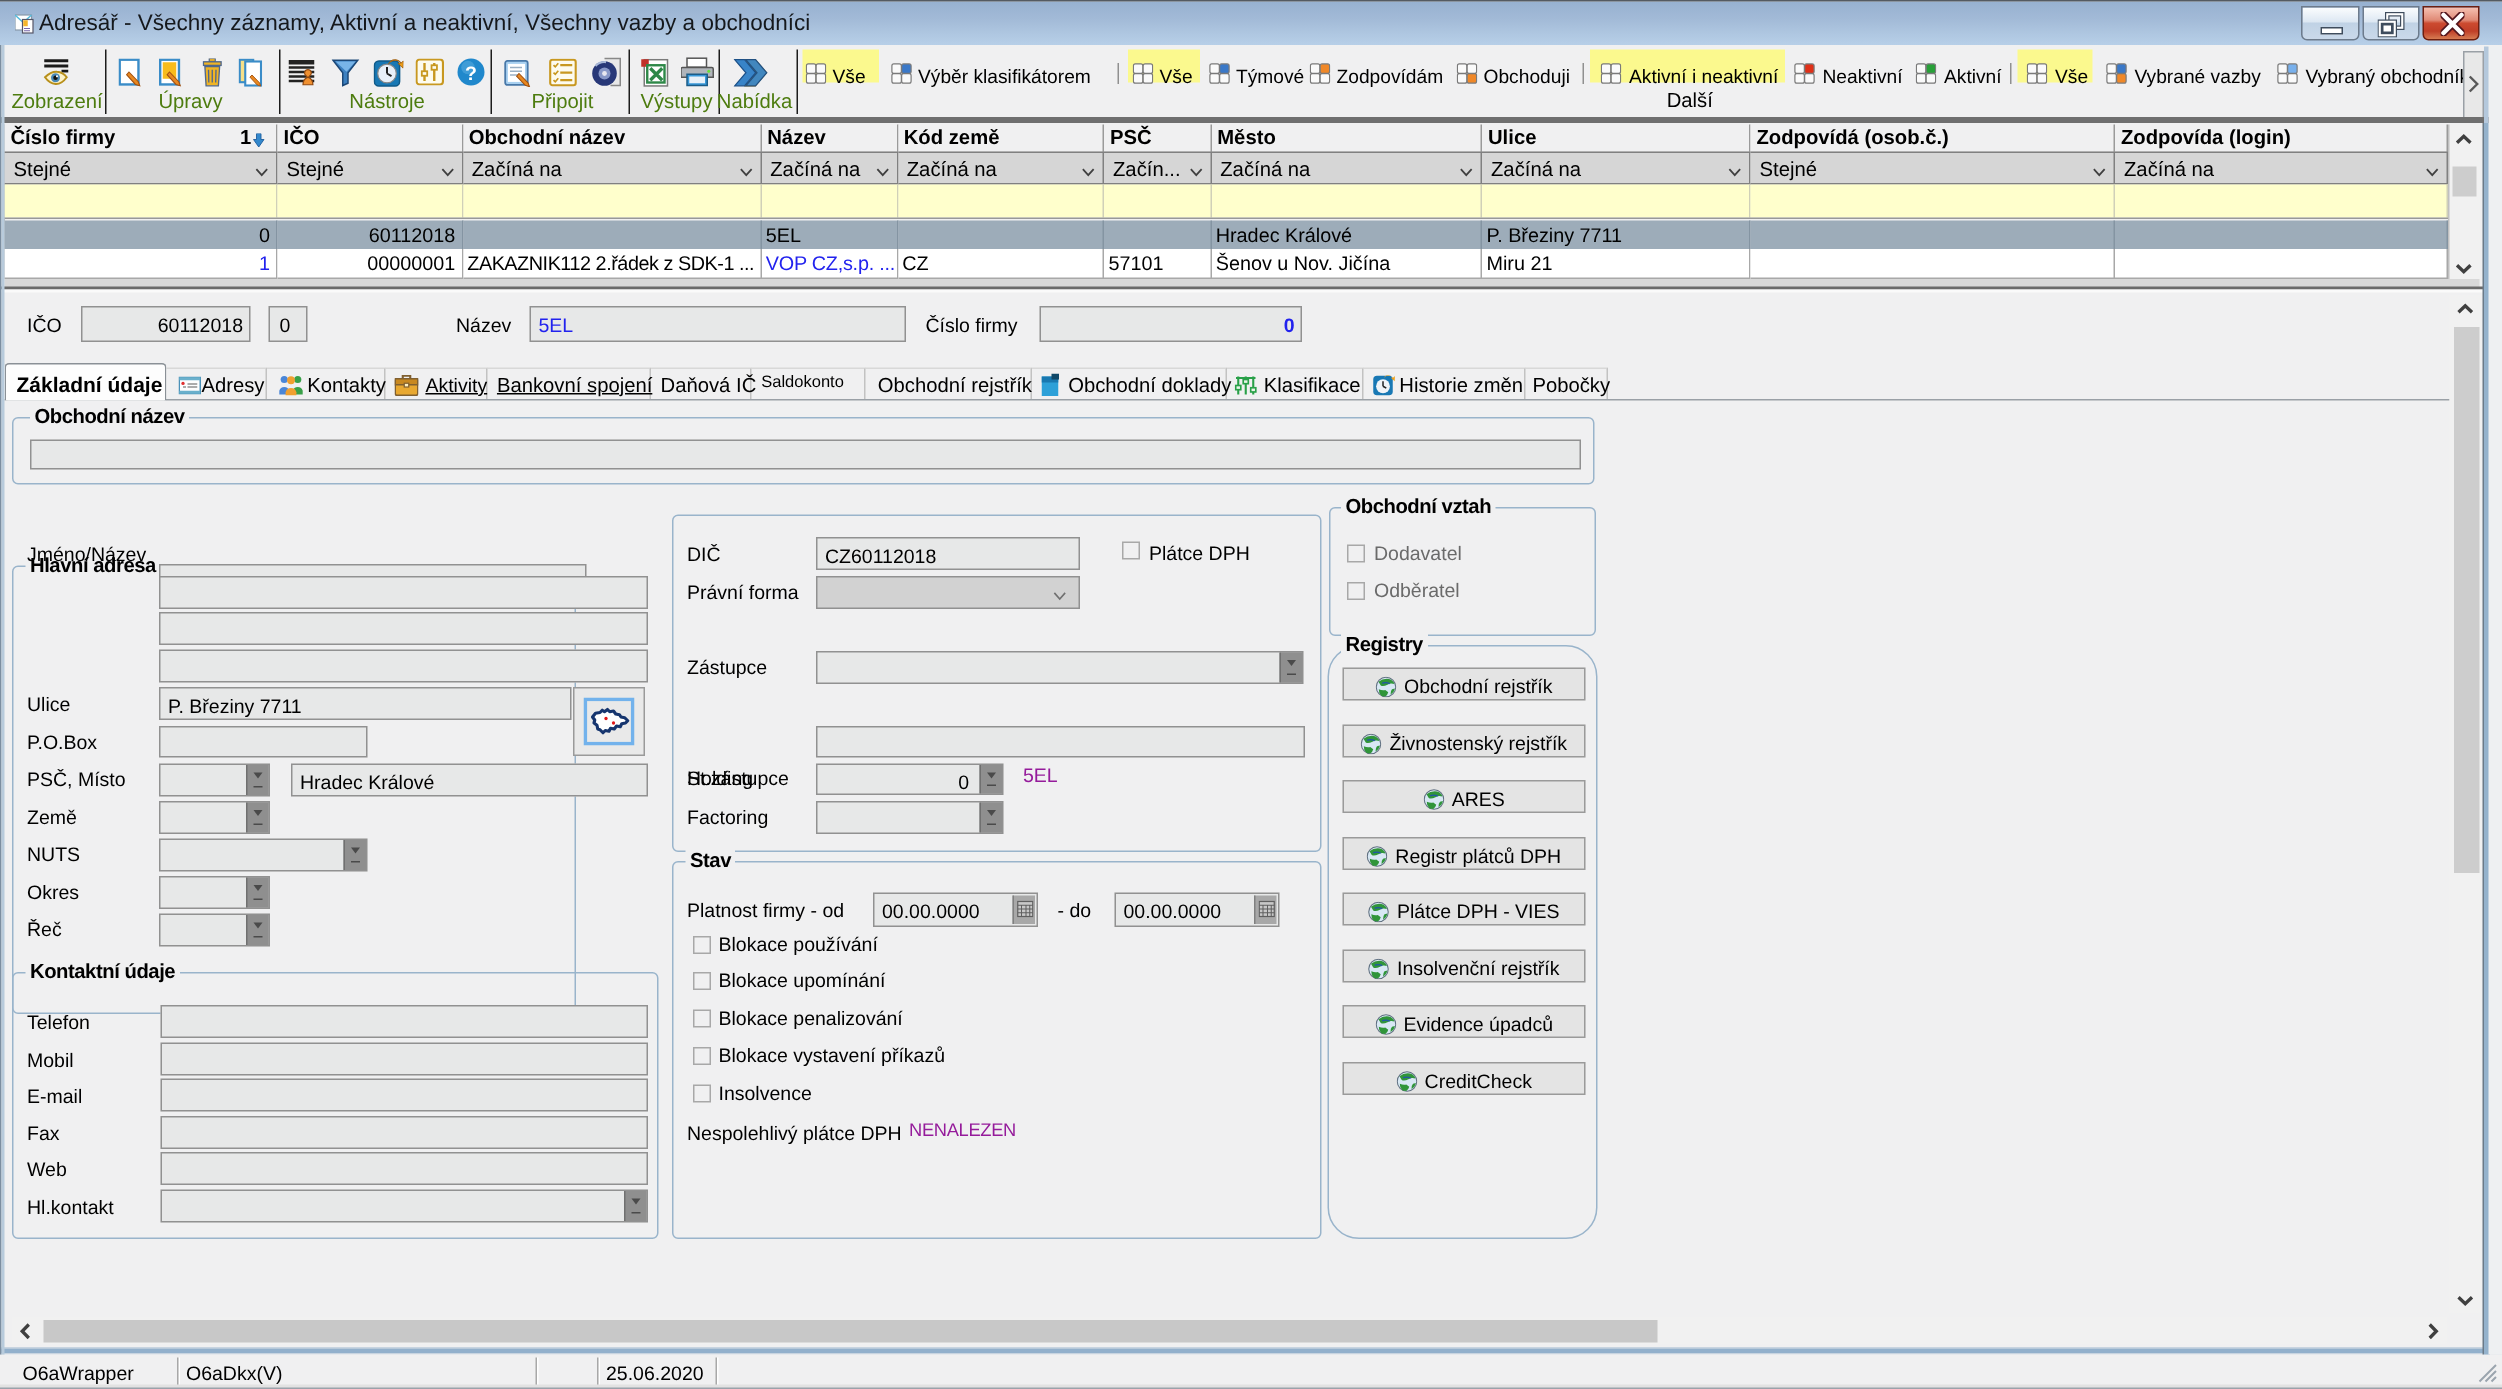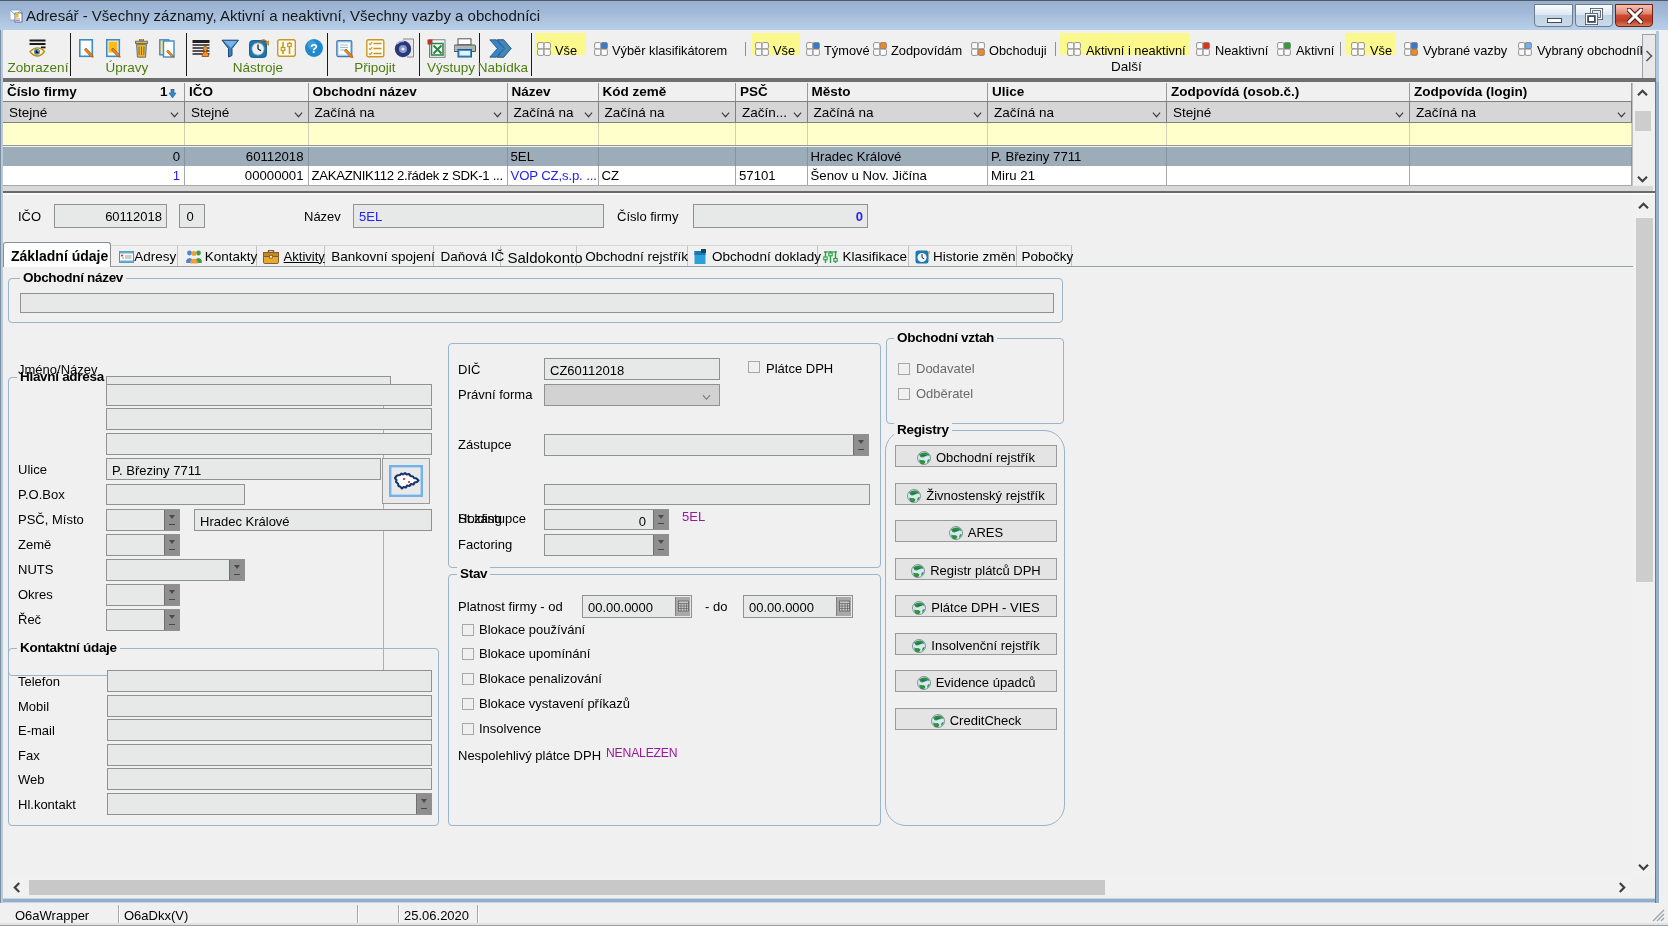--- a/index.html
+++ b/index.html
@@ -420,23 +420,23 @@
       </svg>
   <svg class="abs" style="left:915px;top:54px;" width="15" height="15" viewBox="0 0 15 15">
         <rect x="0.5" y="1.5" width="13" height="13" rx="2.5" fill="#1878b4"></rect>
         <circle cx="7" cy="8.5" r="4.6" fill="#f0f4f8"></circle>
         <path d="M7 8.5 L7 5.2 M7 8.5 L9.2 9.8" stroke="#222" stroke-width="1"></path>
         <path d="M7.5 3 c2.2-2.6 5.2-1.9 6.4-0.4 l-1.7 0.2 l2.6 2.4 l0.1-3.6 l-1 1 c-2-2.4-5.1-2.2-6.4 0.4 Z" fill="#f0a018"></path>
       </svg>
   <div class="abs" style="left:134.3px;top:53.5px;font-size:13.5px;white-space:nowrap;">Adresy</div>
   <div class="abs" style="left:204.8px;top:53.5px;font-size:13.5px;white-space:nowrap;">Kontakty</div>
   <div class="abs" style="left:283.6px;top:53.5px;font-size:13px;white-space:nowrap;text-decoration:underline;">Aktivity</div>
-  <div class="abs" style="left:331.3px;top:53.5px;font-size:13.5px;white-space:nowrap;">Bankovní spojení</div>
+  <div class="abs" style="left:331.3px;top:53.5px;font-size:13.5px;white-space:nowrap;text-decoration:underline;">Bankovní spojení</div>
   <div class="abs" style="left:440.4px;top:53.5px;font-size:13.5px;white-space:nowrap;">Daňová IČ</div>
-  <div class="abs" style="left:507.5px;top:53.5px;font-size:15px;white-space:nowrap;">Saldokonto</div>
+  <div class="abs" style="left:507.5px;top:53.5px;font-size:11px;white-space:nowrap;">Saldokonto</div>
   <div class="abs" style="left:585.2px;top:53.5px;font-size:13.5px;white-space:nowrap;">Obchodní rejstřík</div>
   <div class="abs" style="left:712.1px;top:53.5px;font-size:13.5px;white-space:nowrap;">Obchodní doklady</div>
   <div class="abs" style="left:842.5px;top:53.5px;font-size:13.5px;white-space:nowrap;">Klasifikace</div>
   <div class="abs" style="left:932.9px;top:53.5px;font-size:13.5px;white-space:nowrap;">Historie změn</div>
   <div class="abs" style="left:1021.6px;top:53.5px;font-size:13.5px;white-space:nowrap;">Pobočky</div>
   <div class="abs" style="left:3px;top:47px;width:108px;height:25px;background:#fdfdfd;border:1px solid #8a9096;border-bottom:none;border-radius:3px 3px 0 0;"></div>
   <div class="abs" style="left:11px;top:53px;font-size:14px;font-weight:bold;white-space:nowrap;">Základní údaje</div>
   <div class="fs" style="left:8px;top:83px;width:1055px;height:45px;">
         <span class="leg" style="left:11px;">Obchodní název</span>
       </div>

